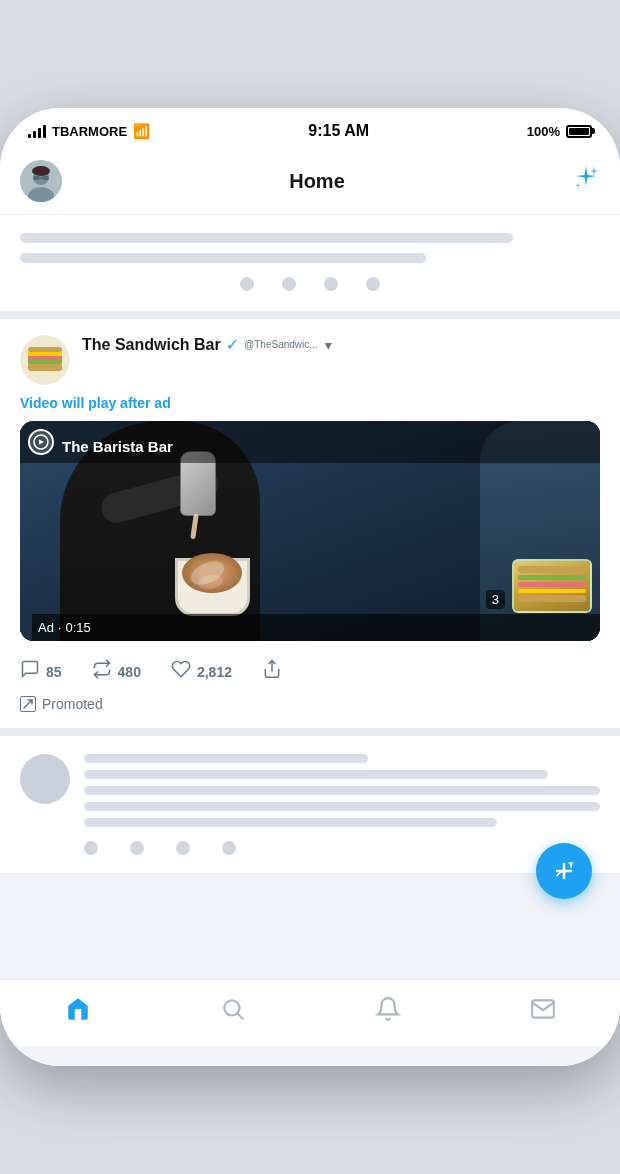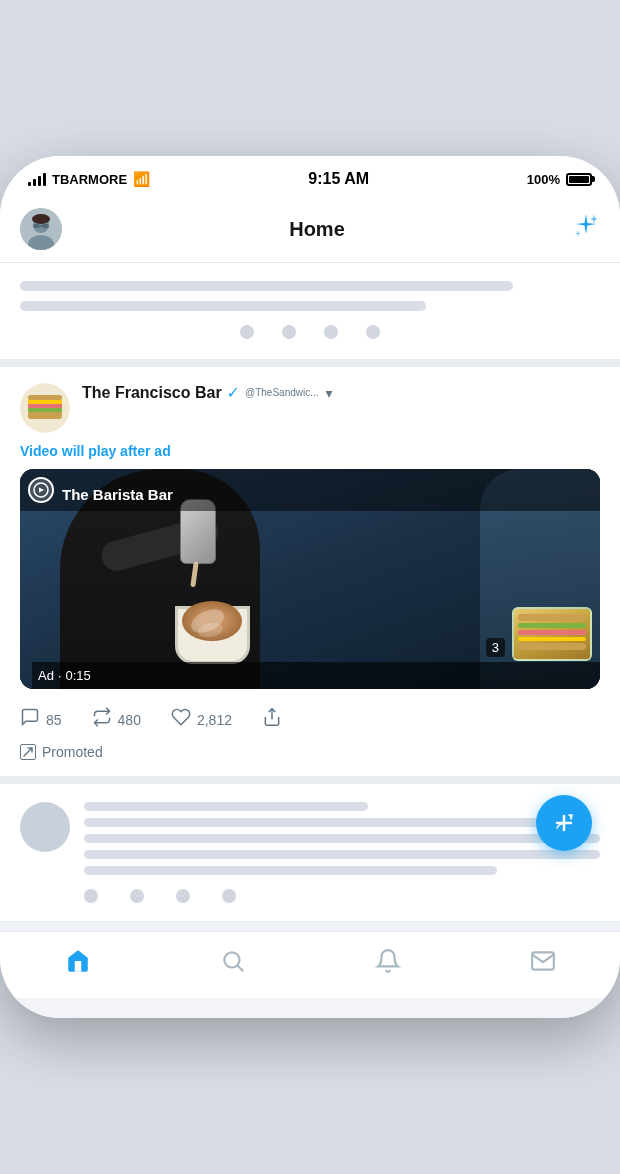--- a/index.html
+++ b/index.html
@@ -6,21 +6,21 @@
     body {
       background: #d8dde6;
       display: flex;
       justify-content: center;
       align-items: center;
       min-height: 100vh;
       font-family: -apple-system, BlinkMacSystemFont, 'Segoe UI', sans-serif;
     }
     .phone-frame {
       width: 620px;
-      height: 862px;
+      height: 958px;
       background: #f2f4f7;
       border-radius: 60px;
       box-shadow: 0 20px 60px rgba(0,0,0,0.3);
       overflow: hidden;
       position: relative;
       display: flex;
       flex-direction: column;
     }
     
     .status-bar {
@@ -311,20 +311,21 @@
       padding: 2px 6px;
       border-radius: 4px;
     }
     
     .tweet-actions {
       display: flex;
       align-items: flex-end;
       gap: 30px;
       padding: 4px 0;
       margin-bottom: 8px;
+      font-weight: bold;
     }
     .action-item {
       display: flex;
       align-items: center;
       gap: 6px;
       color: #657786;
       font-size: 14px;
     }
     .action-icon {
       font-size: 18px;
@@ -482,21 +483,21 @@
 
             <rect x="8" y="28" width="34" height="8" rx="3" fill="#c8a050"></rect>
             <rect x="8" y="24" width="34" height="5" rx="1" fill="#7cb342"></rect>
             <rect x="8" y="20" width="34" height="5" rx="1" fill="#e57373"></rect>
             <rect x="8" y="16" width="34" height="5" rx="1" fill="#ffcc02"></rect>
             <rect x="8" y="12" width="34" height="5" rx="3" fill="#c8a050"></rect>
           </svg>
         </div>
         <div class="tweet-meta">
           <div class="tweet-name-row">
-            <span class="tweet-name">The Francisco Bar</span>
+            <span class="tweet-name">The Sandwich Bar</span>
             <span class="verified-badge">✓</span>
             <span class="tweet-handle">@TheSandwic...</span>
             <span class="tweet-dropdown">▾</span>
           </div>
         </div>
       </div>
       <p class="video-will-play">Video will play after ad</p>
 
       <div class="video-card">
         <div class="video-main">

